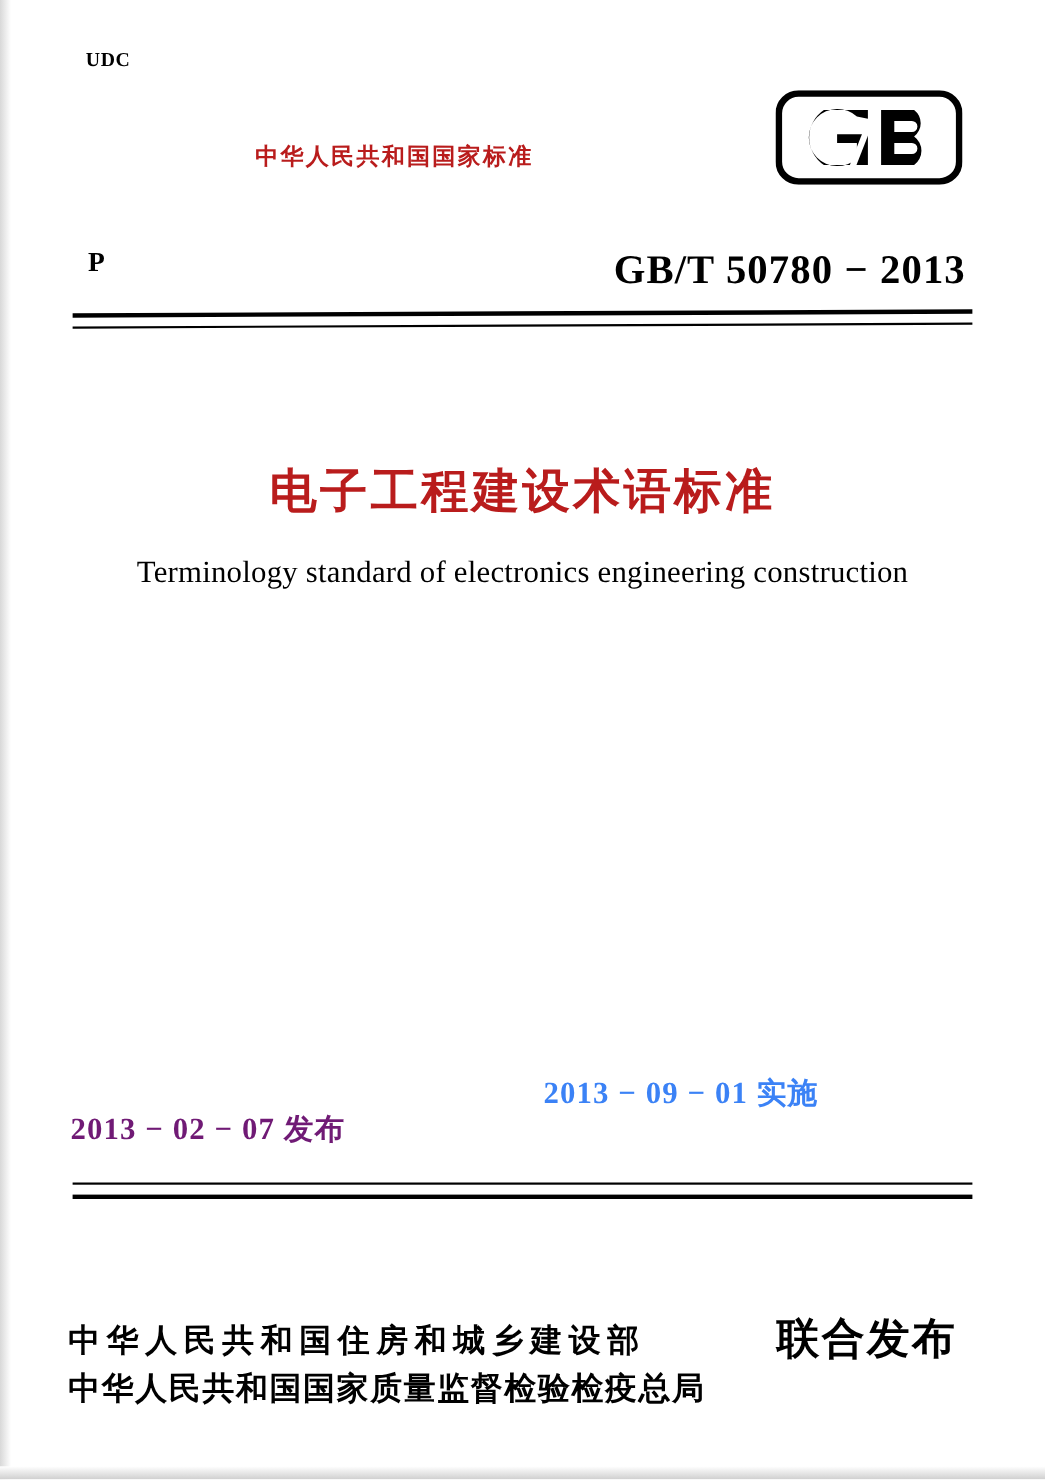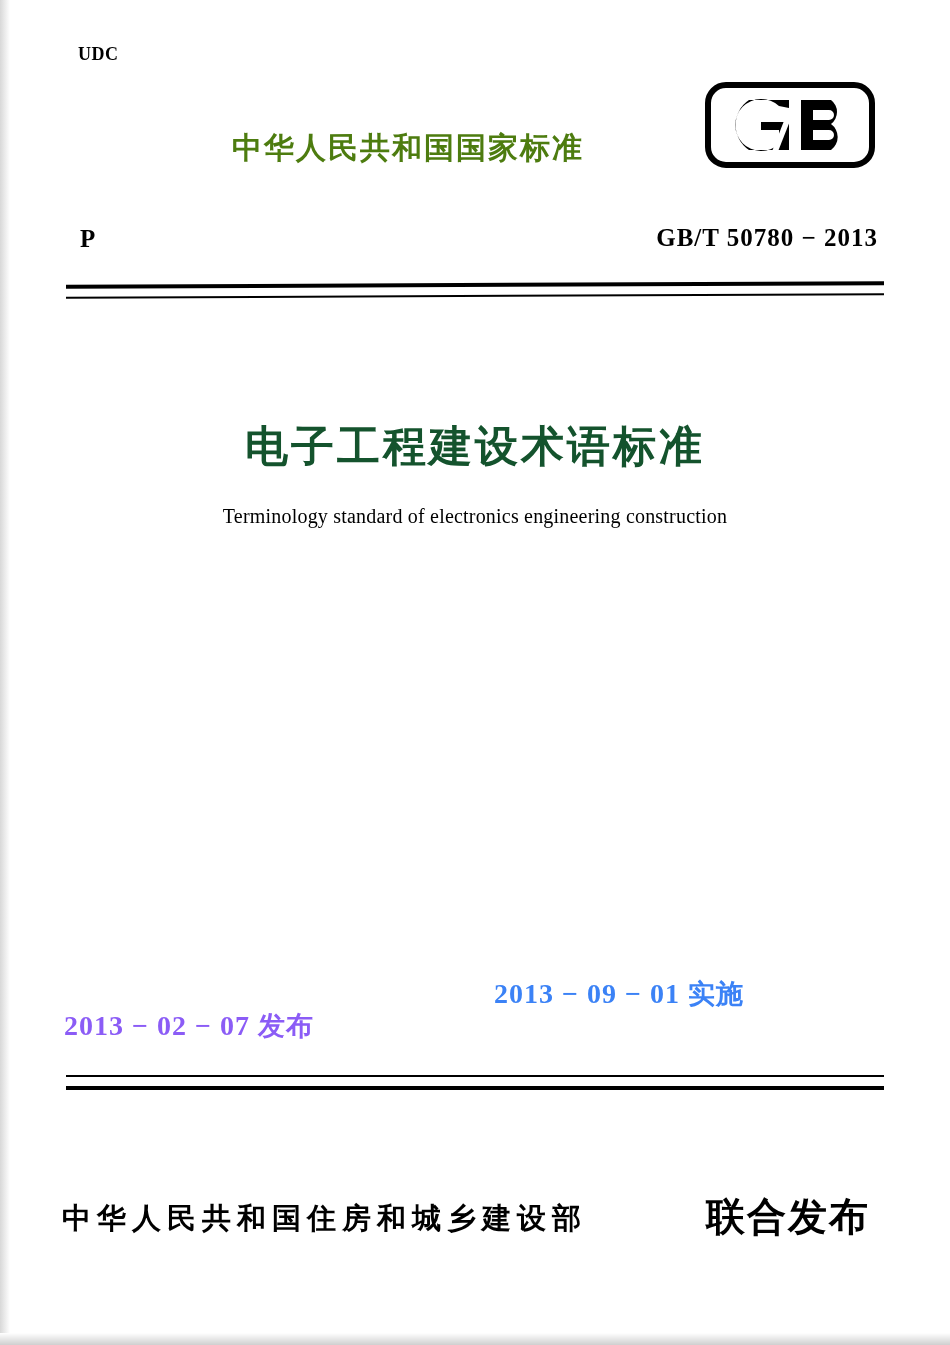--- a/index.html
+++ b/index.html
@@ -27,23 +27,23 @@
     font-size: 18px;
     letter-spacing: 0.5px;
     color: #000;
   }
   .nat-std {
     position: absolute;
     left: 232px;
     top: 128px;
     font-family: "DejaVu Sans", sans-serif;
     font-weight: bold;
-    font-size: 30px;
+    font-size: 21px;
     letter-spacing: 2px;
-    color: #4d7c0f;
+    color: #b91c1c;
     white-space: nowrap;
     text-align: center;
   }
   .gb-logo {
     position: absolute;
     left: 705px;
     top: 82px;
     width: 170px;
     height: 86px;
   }
@@ -55,21 +55,21 @@
     font-weight: bold;
     font-size: 25px;
     color: #000;
   }
   .std-no {
     position: absolute;
     right: 72px;
     top: 224px;
     font-family: "Liberation Serif", serif;
     font-weight: bold;
-    font-size: 25px;
+    font-size: 37px;
     letter-spacing: 1px;
     color: #000;
     white-space: nowrap;
   }
   
   .rule {
     position: absolute;
     background: #000;
   }
   .rule-top-thick {
@@ -102,43 +102,43 @@
   .title-cn {
     position: absolute;
     left: 0;
     top: 418px;
     width: 950px;
     text-align: center;
     font-family: "DejaVu Sans", sans-serif;
     font-weight: bold;
     font-size: 43px;
     letter-spacing: 3px;
-    color: #14532d;
+    color: #b91c1c;
   }
   .title-en {
     position: absolute;
     left: 0;
     top: 505px;
     width: 950px;
     text-align: center;
     font-family: "Liberation Serif", serif;
-    font-size: 20px;
+    font-size: 28px;
     letter-spacing: 0.2px;
     color: #000;
   }
   
   .date-issue {
     position: absolute;
     left: 64px;
     top: 1008px;
     font-family: "Liberation Serif", serif;
     font-weight: bold;
     font-size: 28px;
     letter-spacing: 1px;
-    color: #8b5cf6;
+    color: #701a75;
     white-space: nowrap;
   }
   .date-effect {
     position: absolute;
     left: 494px;
     top: 976px;
     font-family: "Liberation Serif", serif;
     font-weight: bold;
     font-size: 28px;
     letter-spacing: 1px;
@@ -237,18 +237,19 @@
   <div class="date-effect">
     <span>2013 − 09 − 01</span>
     <span class="cjk">实施</span>
   </div>
 
   <div class="rule rule-bot-thin"></div>
   <div class="rule rule-bot-thick"></div>
 
   <div class="publishers">
     <div class="pub-line">中华人民共和国住房和城乡建设部</div>
+    <div class="pub-line tight">中华人民共和国国家质量监督检验检疫总局</div>
   </div>
 
   <div class="joint">联合发布</div>
 
   <div class="scan-edge-bottom"></div>
 </div>
 
 </body></html>

